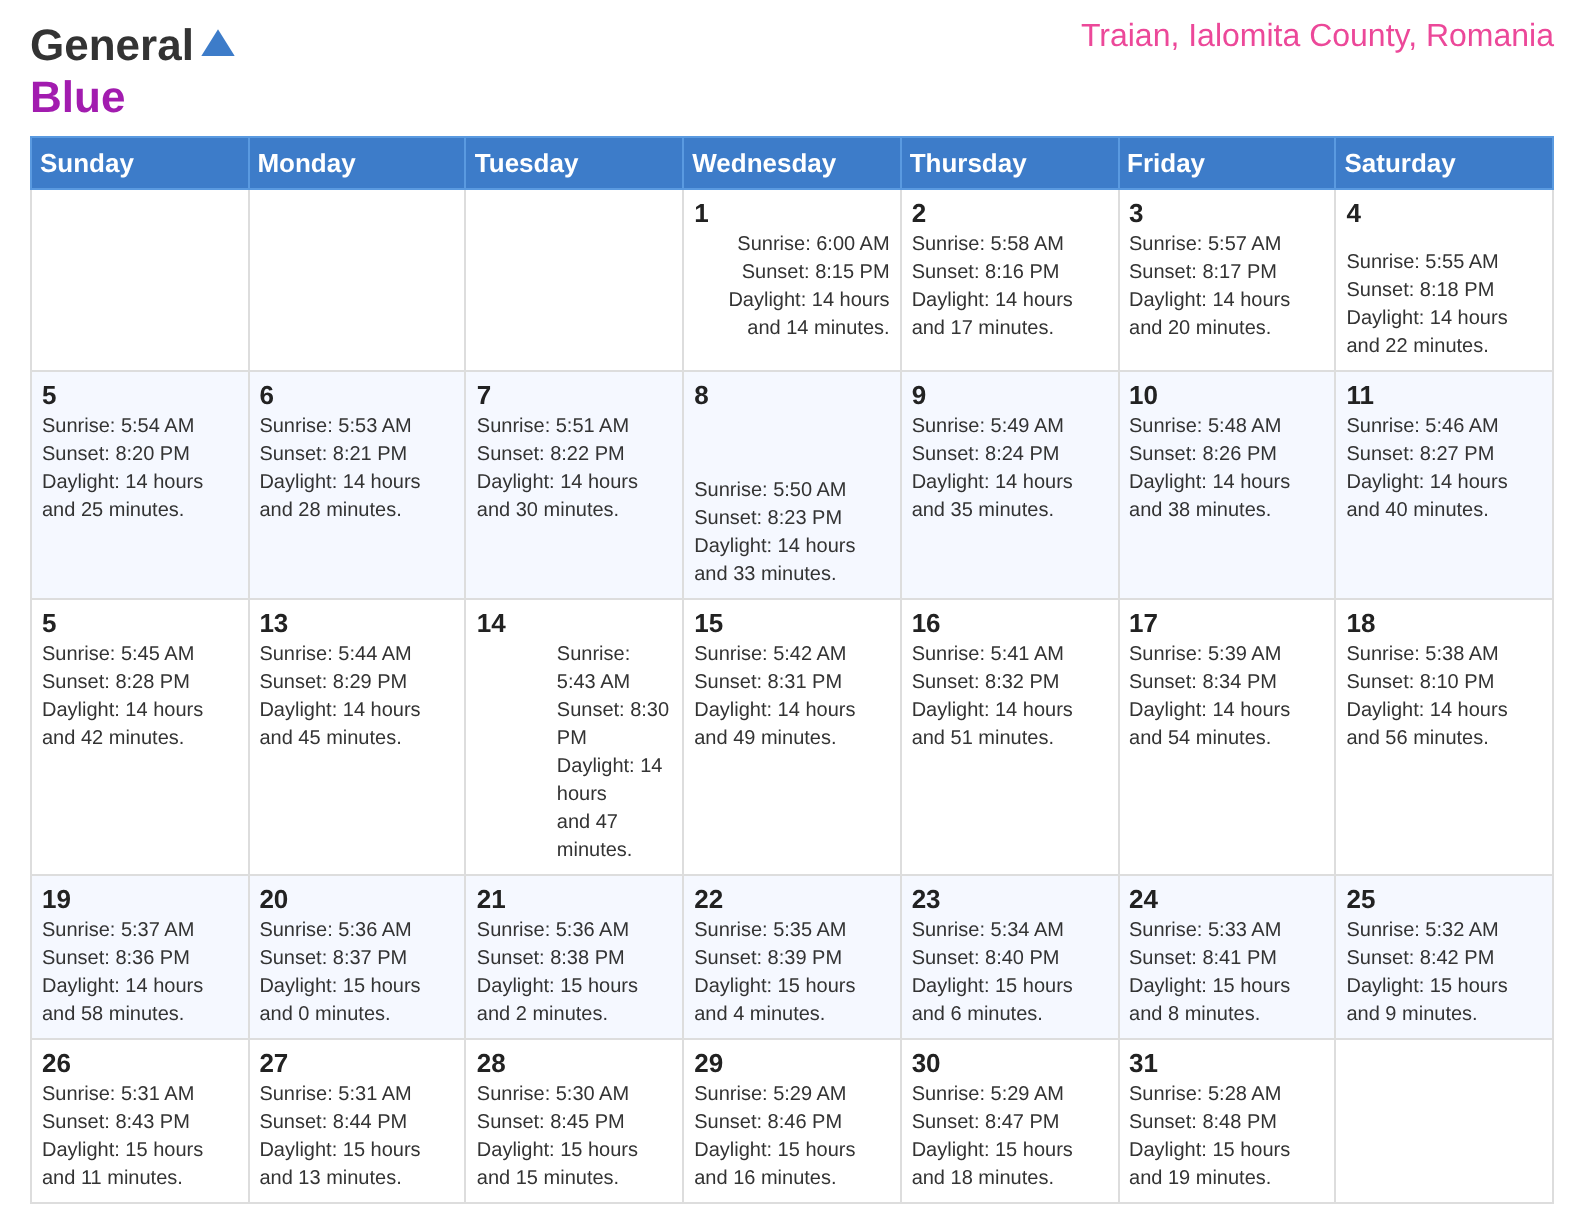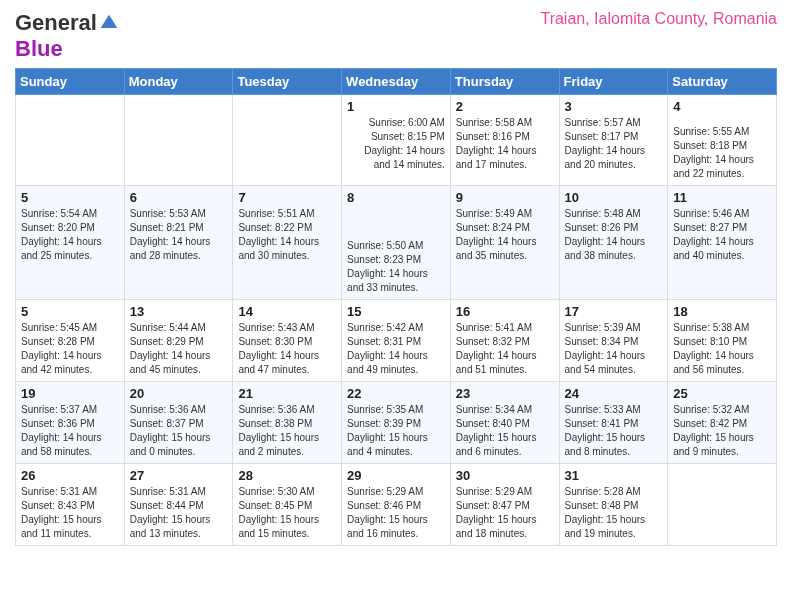--- a/index.html
+++ b/index.html
@@ -234,21 +234,21 @@
           </td>
           <td>
             <div class="day-num">13</div>
             <div class="day-detail" style="white-space: pre-line;">Sunrise: 5:44 AM
 Sunset: 8:29 PM
 Daylight: 14 hours
 and 45 minutes.</div>
           </td>
           <td>
             <div class="day-num">14</div>
-            <div class="day-detail" style="white-space: pre-line;">Sunrise: 5:43 AM
+            <div class="day-detail" style="white-space: pre-line; margin-left: 40px;">Sunrise: 5:43 AM
 Sunset: 8:30 PM
 Daylight: 14 hours
 and 47 minutes.</div>
           </td>
           <td>
             <div class="day-num">15</div>
             <div class="day-detail" style="white-space: pre-line;">Sunrise: 5:42 AM
 Sunset: 8:31 PM
 Daylight: 14 hours
 and 49 minutes.</div>

